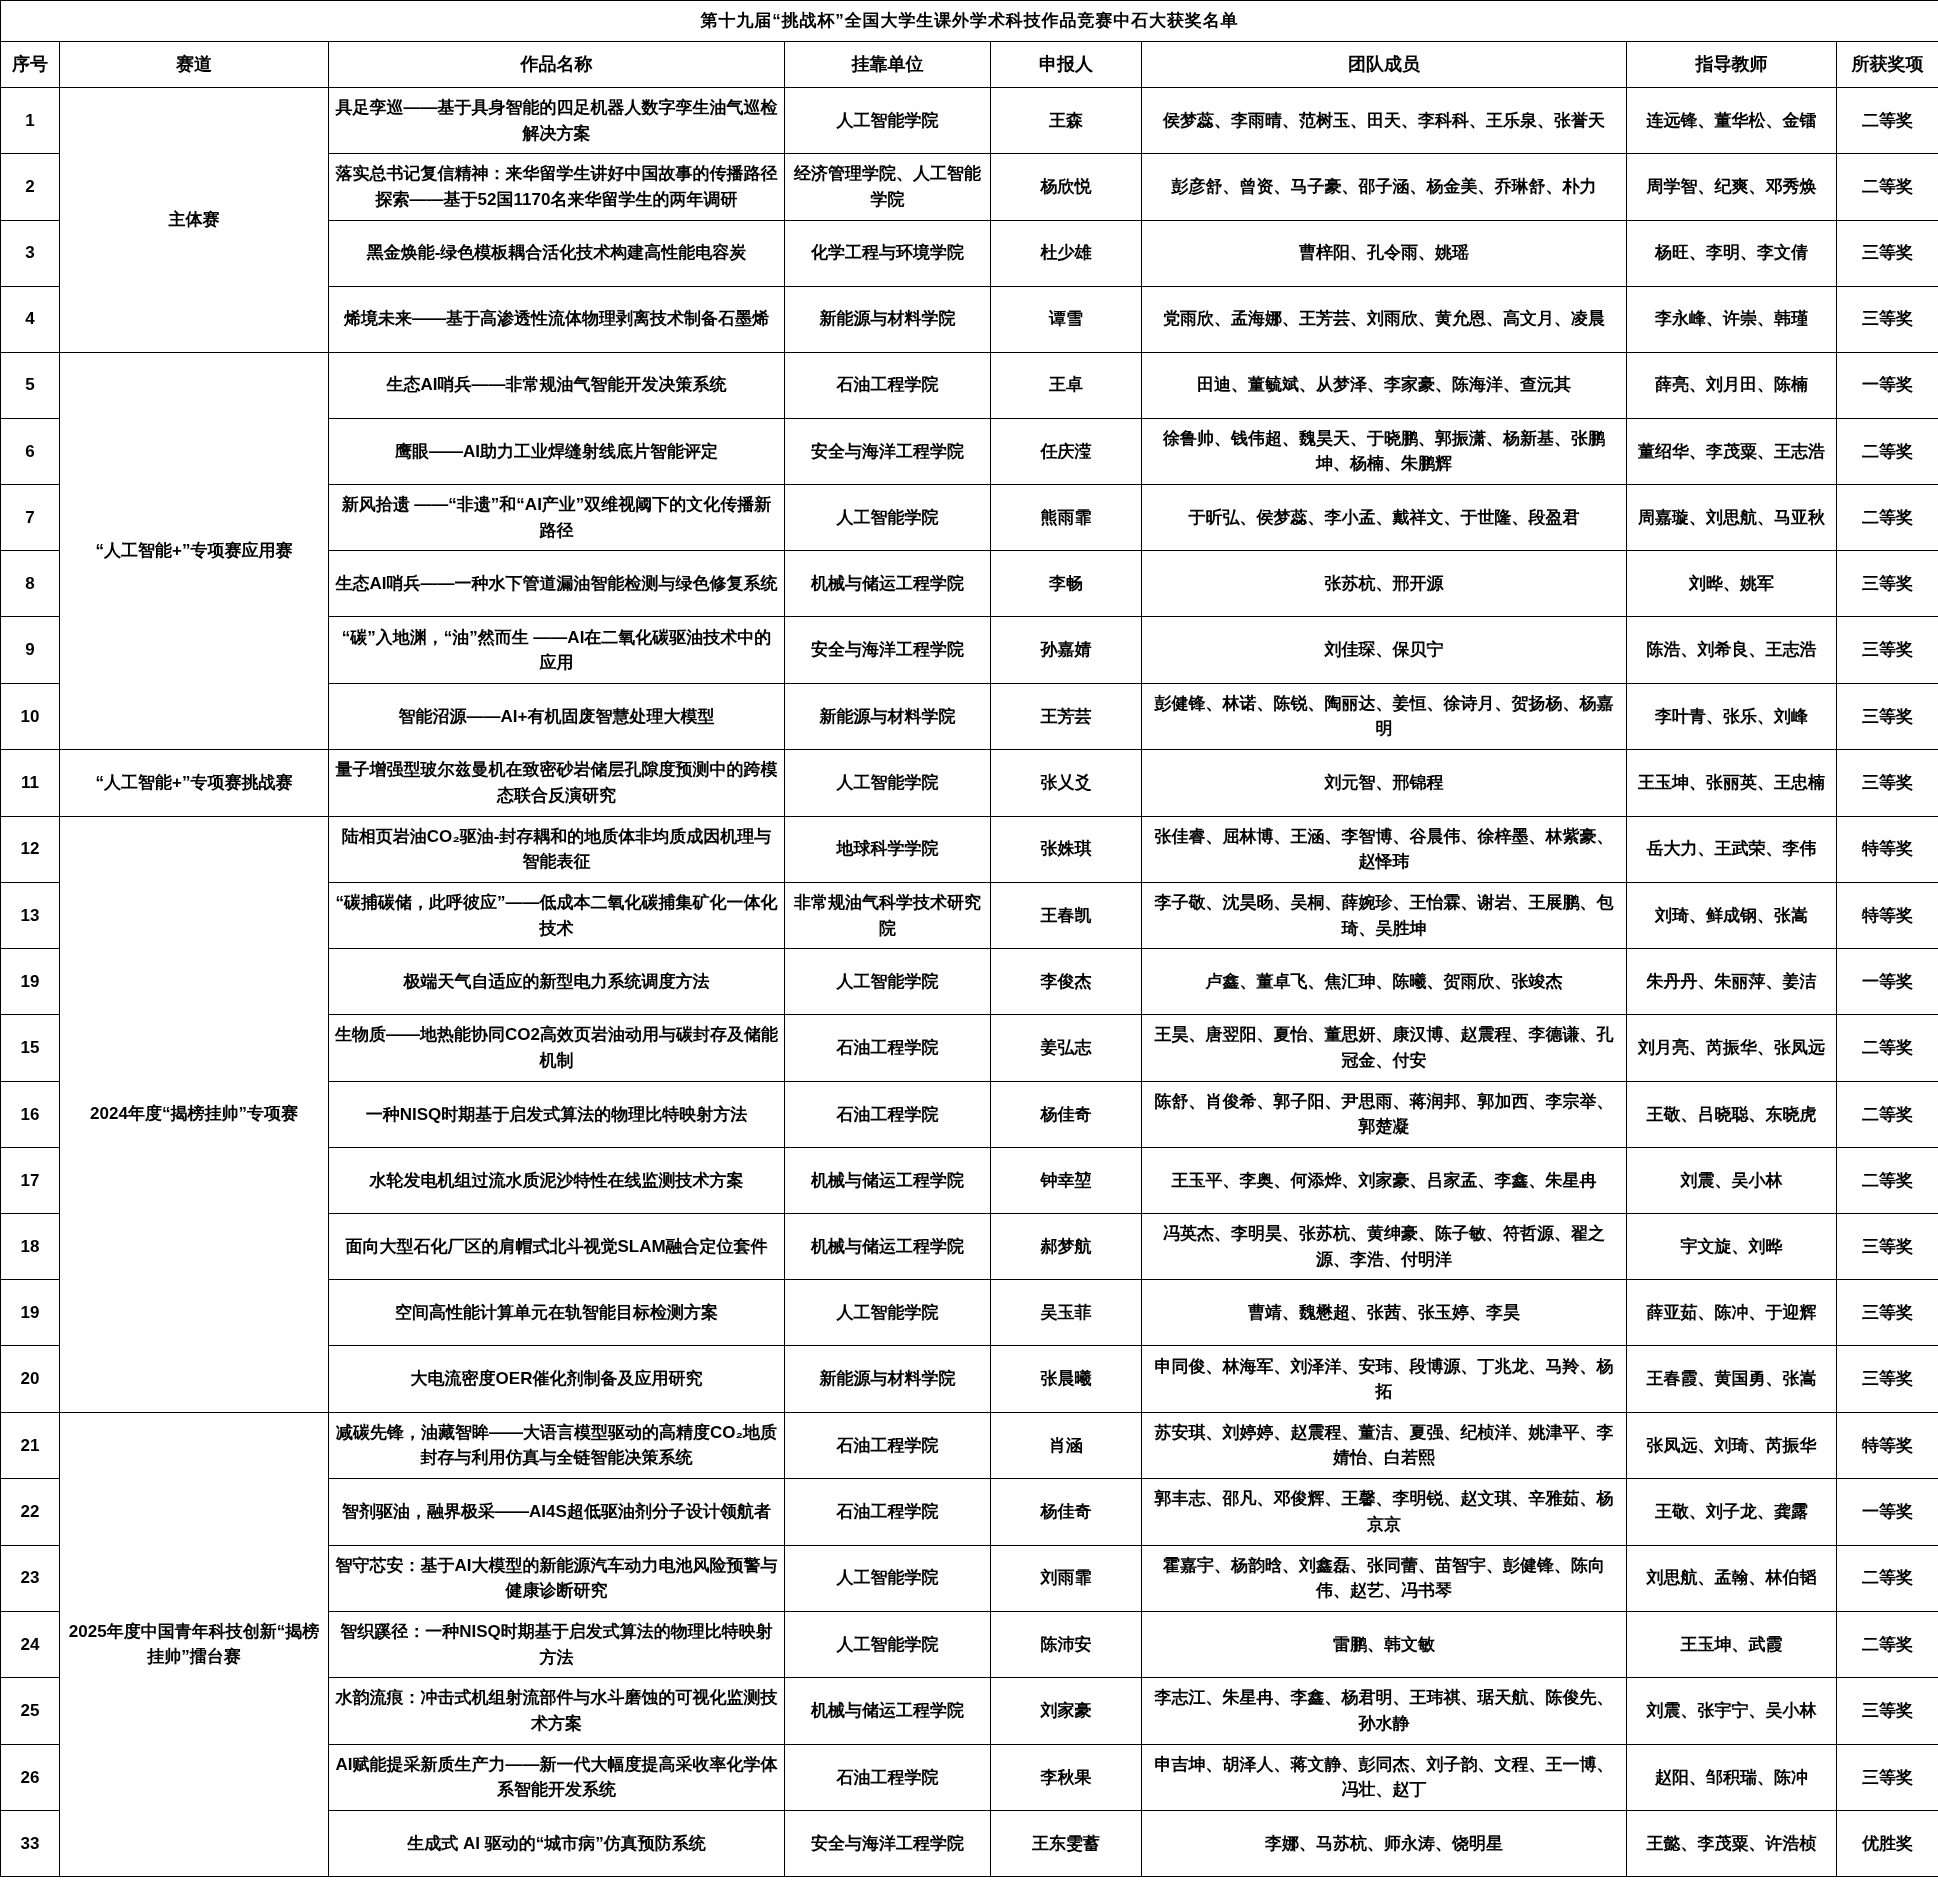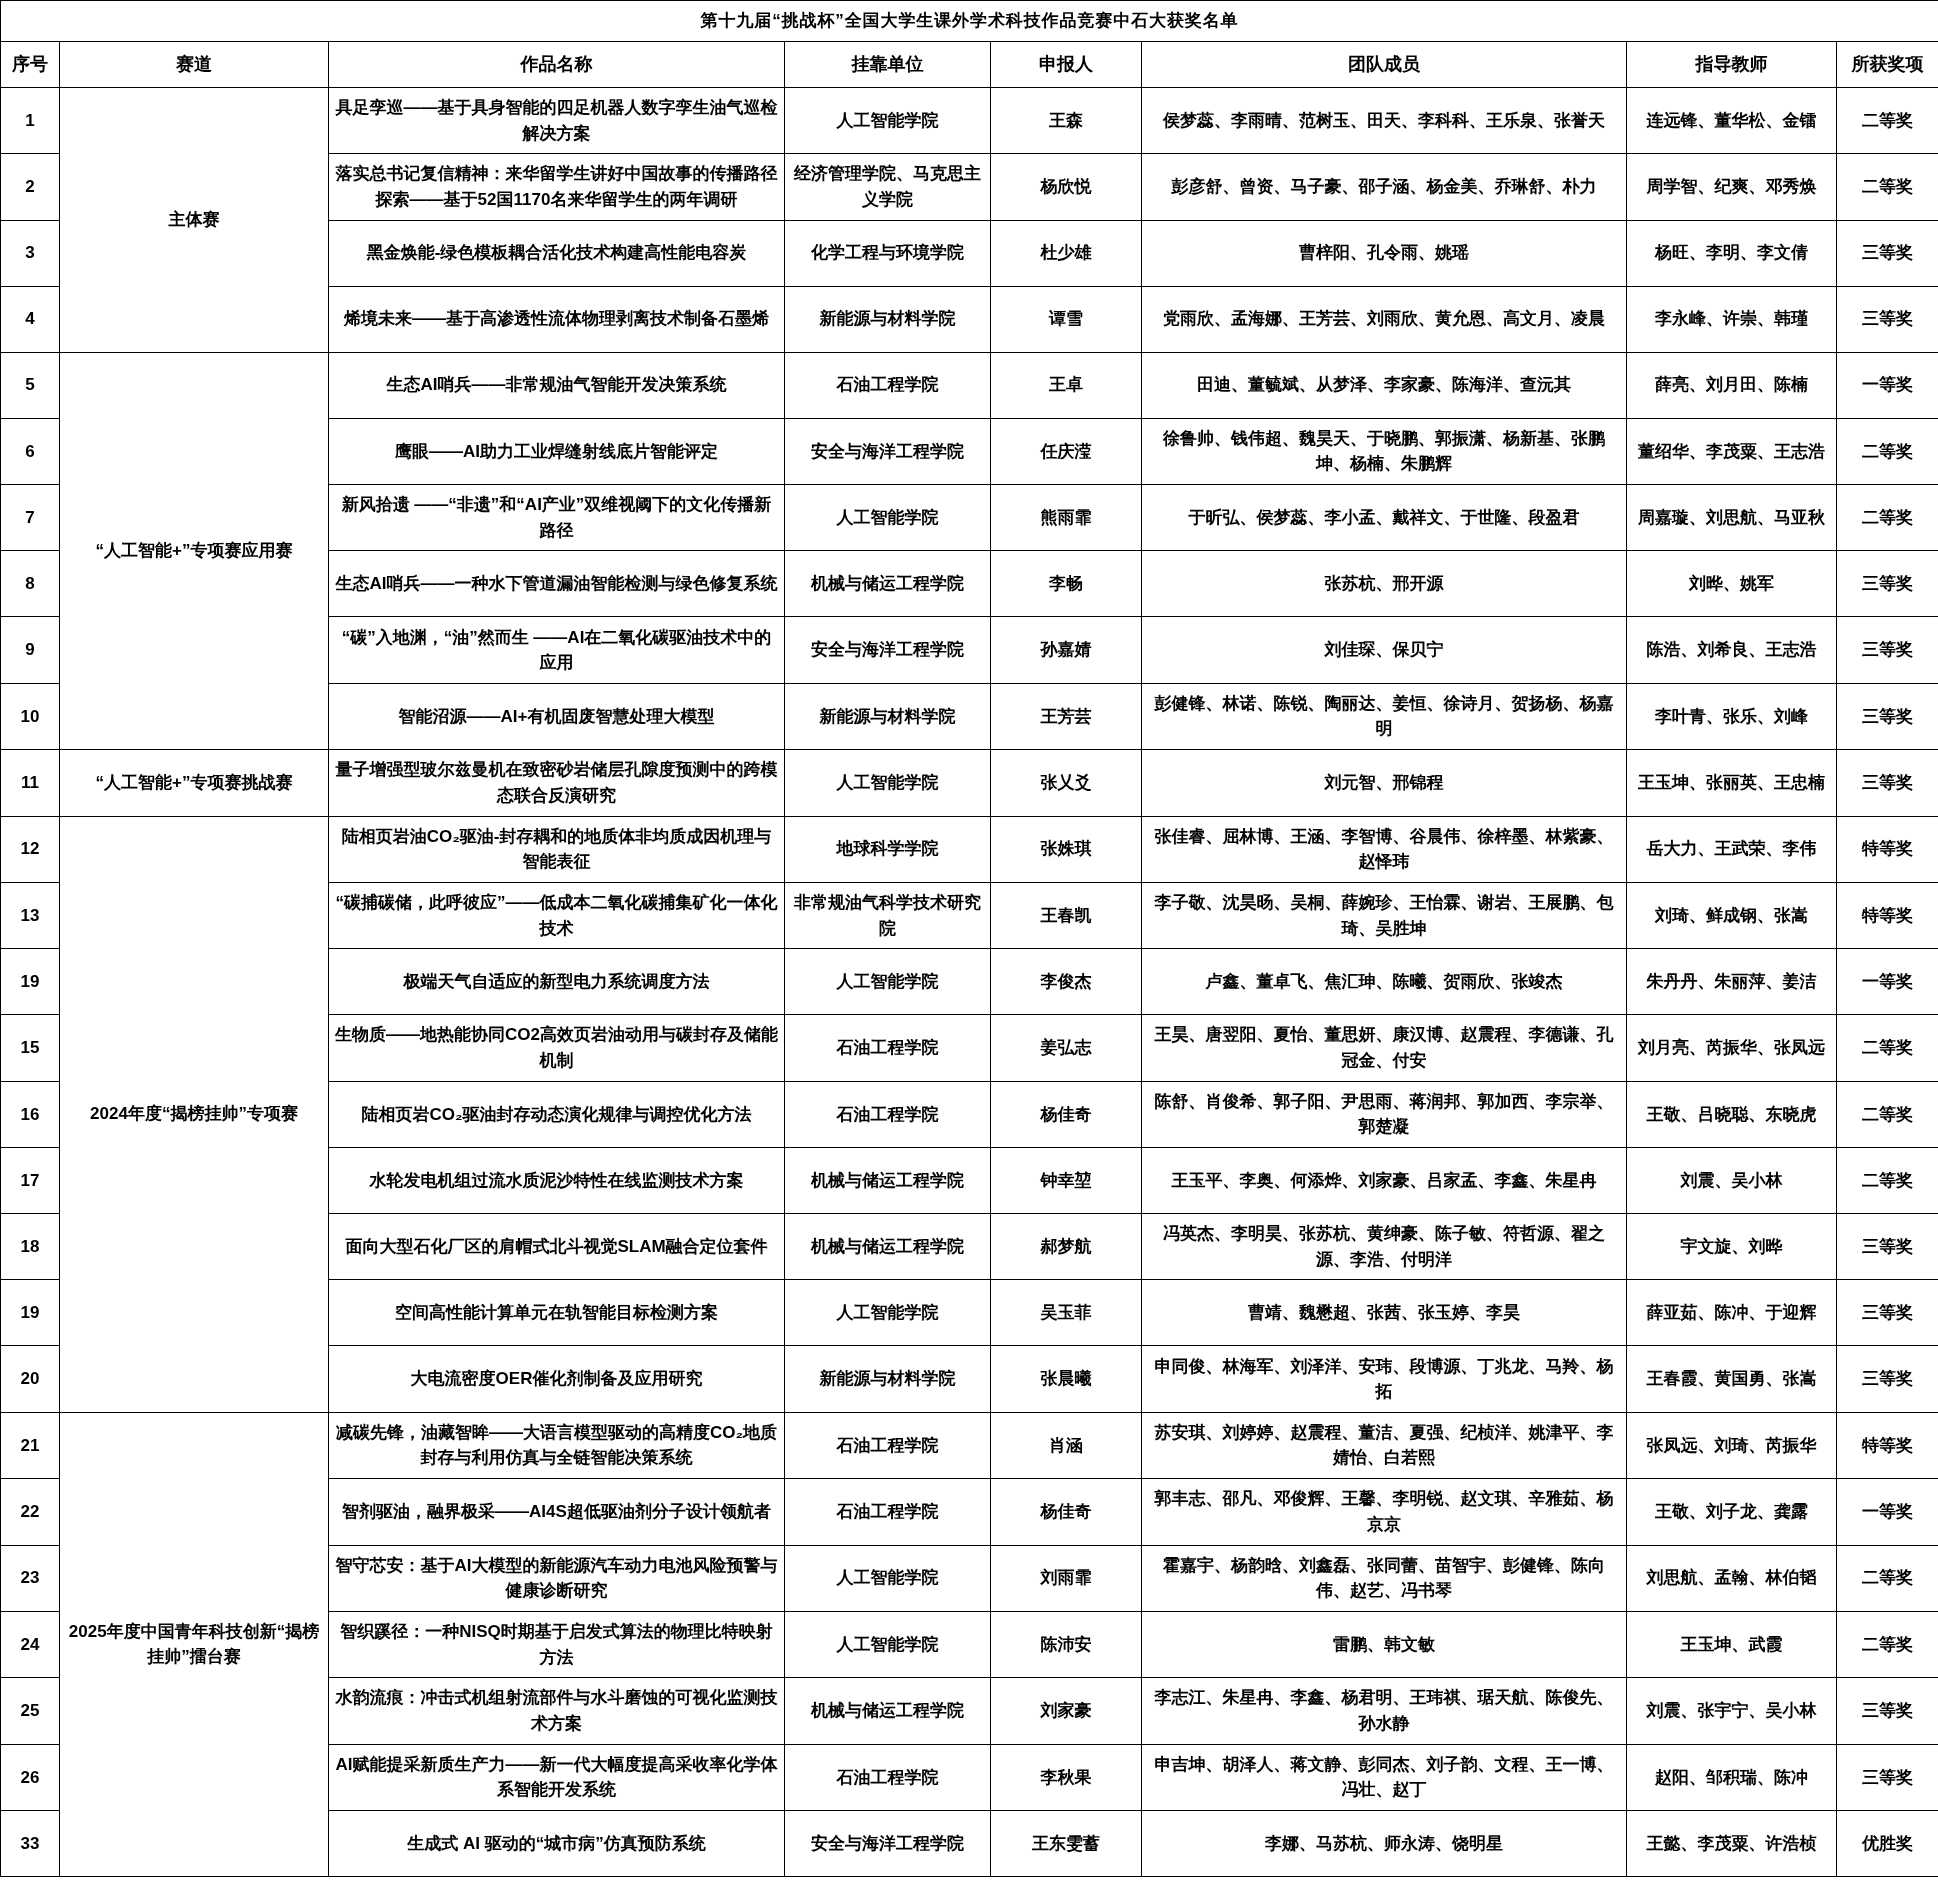--- a/index.html
+++ b/index.html
@@ -81,21 +81,21 @@
           <td class="col-title">具足孪巡——基于具身智能的四足机器人数字孪生油气巡检解决方案</td>
           <td>人工智能学院</td>
           <td>王森</td>
           <td>侯梦蕊、李雨晴、范树玉、田天、李科科、王乐泉、张誉天</td>
           <td>连远锋、董华松、金镭</td>
           <td>二等奖</td>
         </tr>
         <tr>
           <td class="col-no">2</td>
           <td class="col-title">落实总书记复信精神：来华留学生讲好中国故事的传播路径探索——基于52国1170名来华留学生的两年调研</td>
-          <td>经济管理学院、马克思主义学院</td>
+          <td>经济管理学院、人工智能学院</td>
           <td>杨欣悦</td>
           <td>彭彦舒、曾资、马子豪、邵子涵、杨金美、乔琳舒、朴力</td>
           <td>周学智、纪爽、邓秀焕</td>
           <td>二等奖</td>
         </tr>
         <tr>
           <td class="col-no">3</td>
           <td class="col-title">黑金焕能-绿色模板耦合活化技术构建高性能电容炭</td>
           <td>化学工程与环境学院</td>
           <td>杜少雄</td>
@@ -209,21 +209,21 @@
           <td class="col-no">15</td>
           <td class="col-title">生物质——地热能协同CO2高效页岩油动用与碳封存及储能机制</td>
           <td>石油工程学院</td>
           <td>姜弘志</td>
           <td>王昊、唐翌阳、夏怡、董思妍、康汉博、赵震程、李德谦、孔冠金、付安</td>
           <td>刘月亮、芮振华、张凤远</td>
           <td>二等奖</td>
         </tr>
         <tr>
           <td class="col-no">16</td>
-          <td class="col-title">陆相页岩CO₂驱油封存动态演化规律与调控优化方法</td>
+          <td class="col-title">一种NISQ时期基于启发式算法的物理比特映射方法</td>
           <td>石油工程学院</td>
           <td>杨佳奇</td>
           <td>陈舒、肖俊希、郭子阳、尹思雨、蒋润邦、郭加西、李宗举、郭楚凝</td>
           <td>王敬、吕晓聪、东晓虎</td>
           <td>二等奖</td>
         </tr>
         <tr>
           <td class="col-no">17</td>
           <td class="col-title">水轮发电机组过流水质泥沙特性在线监测技术方案</td>
           <td>机械与储运工程学院</td>

